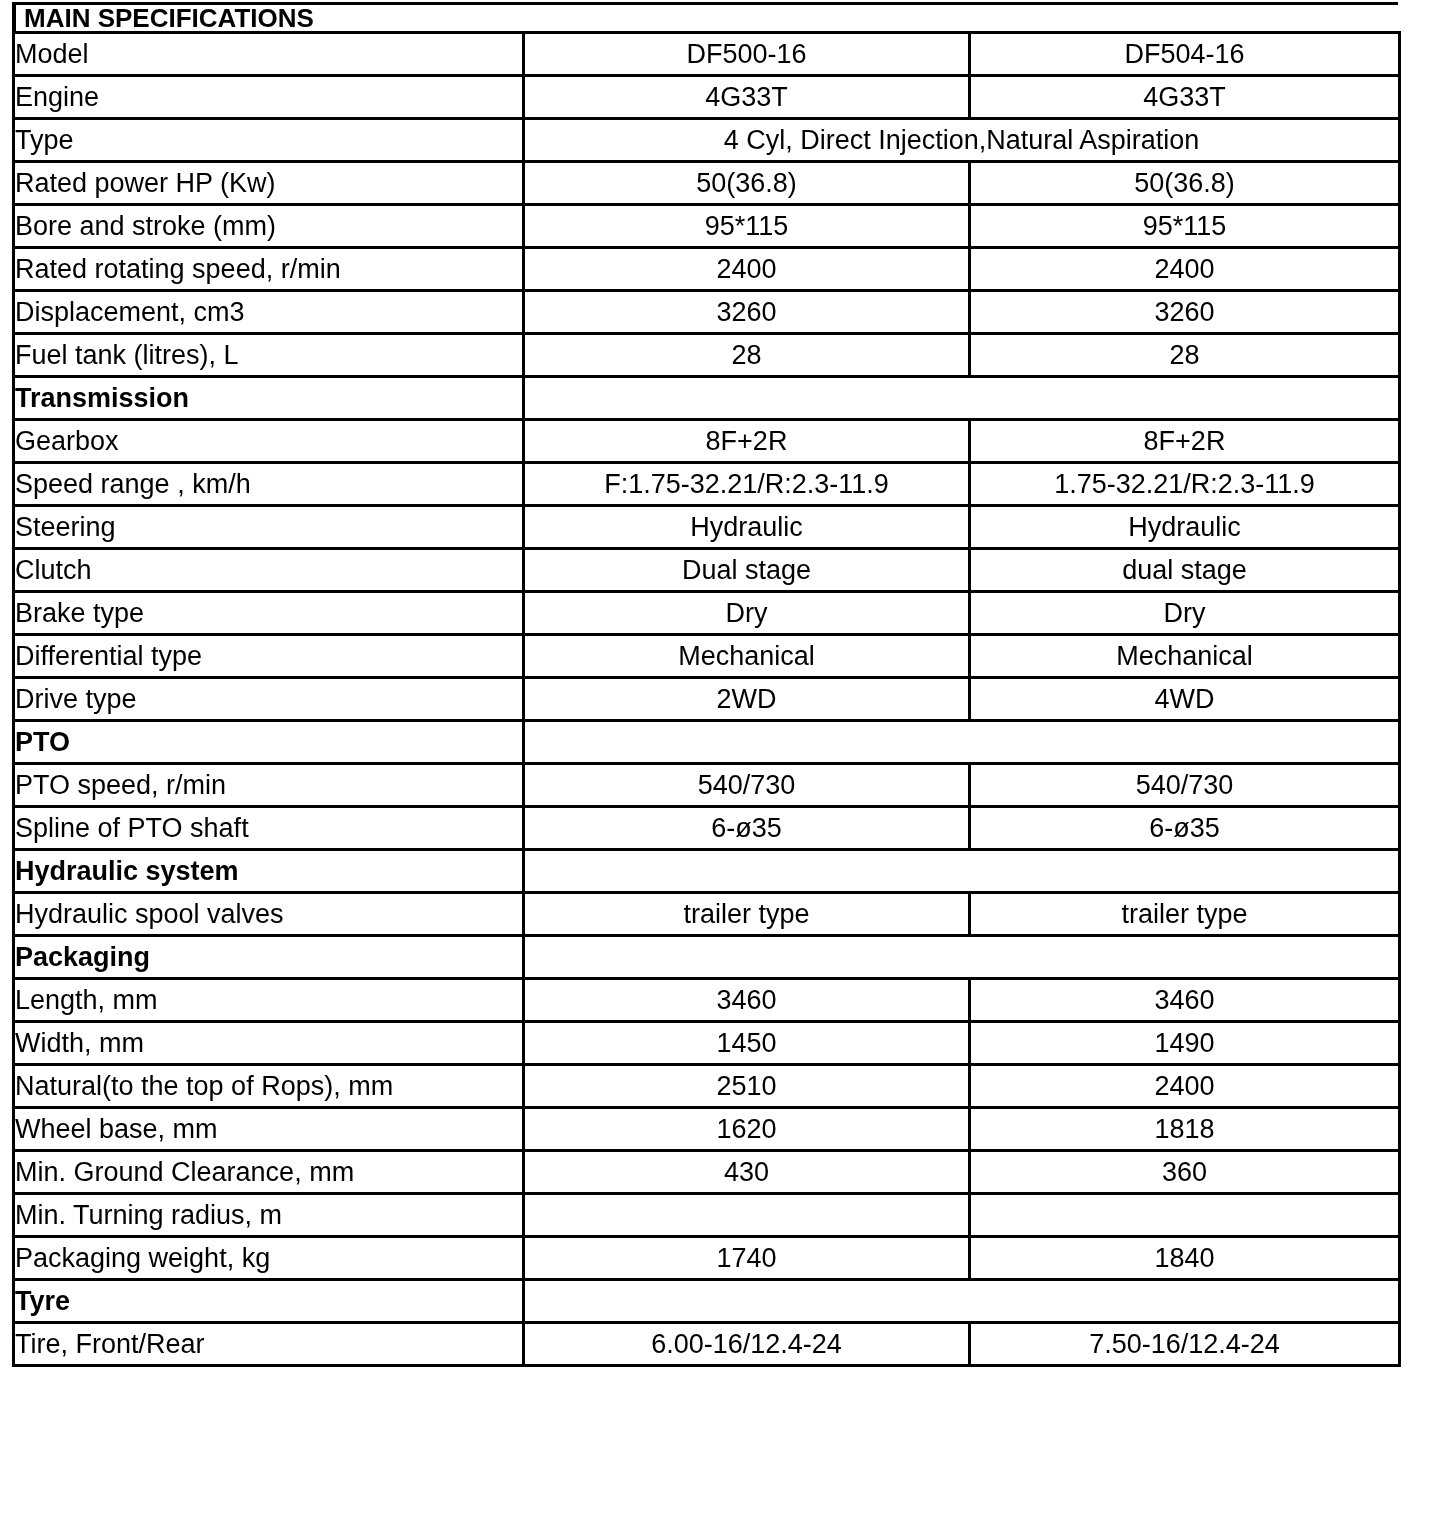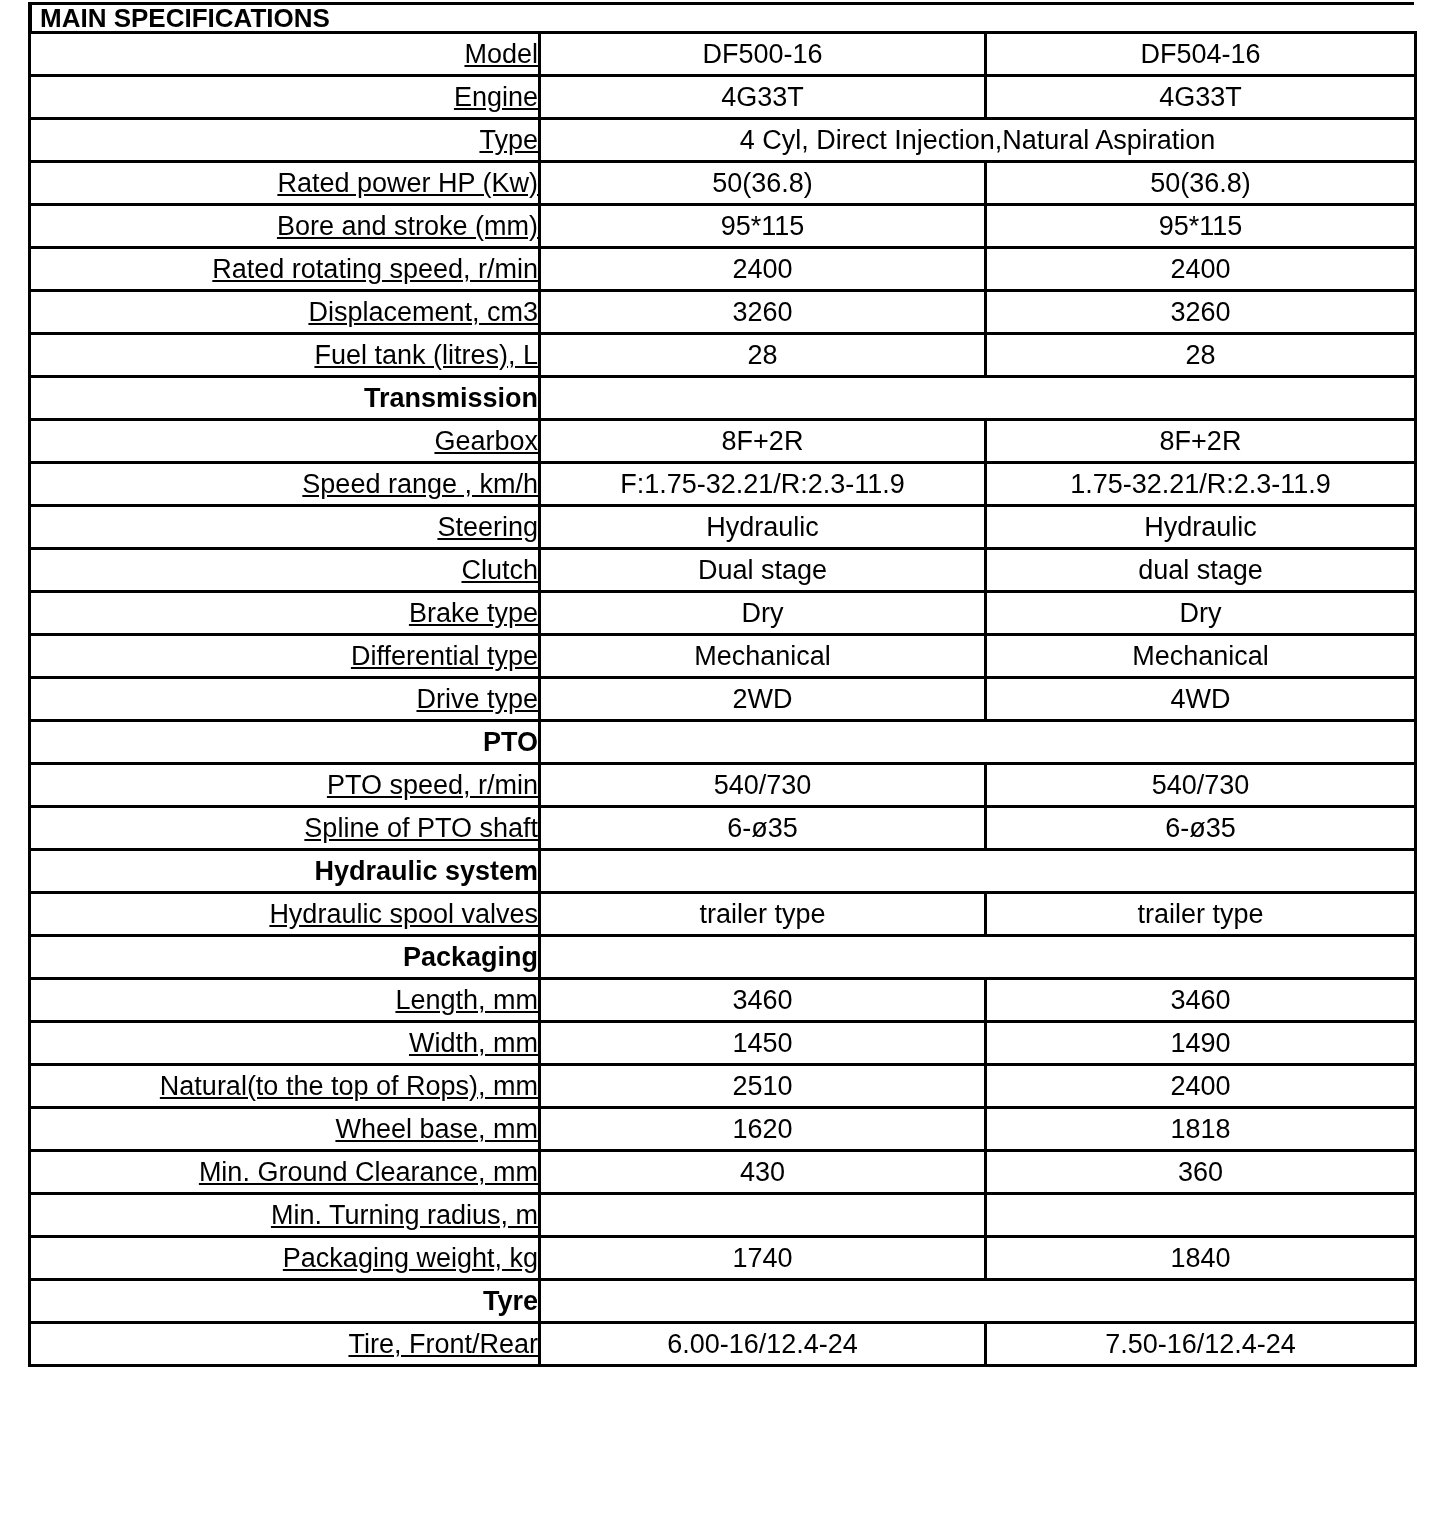--- a/index.html
+++ b/index.html
@@ -6,21 +6,21 @@
     margin: 0;
     padding: 0;
     background: #ffffff;
     width: 1445px;
     height: 1518px;
     font-family: "Liberation Sans", sans-serif;
     color: #000000;
   }
   .sheet {
     position: absolute;
-    left: 28px;
+    left: 12px;
     top: 2px;
     width: 1386px;
   }
   .title-bar {
     border-top: 3px solid #000;
     border-left: 4px solid #000;
     height: 26px;
     line-height: 27px;
     font-size: 26px;
     font-weight: bold;
@@ -37,29 +37,28 @@
     border: 3px solid #000;
     height: 40px;
     font-size: 27px;
     line-height: 1.05;
     vertical-align: middle;
     overflow: hidden;
     white-space: nowrap;
     padding: 0;
   }
   td.lbl {
-    text-align: right;
+    text-align: left;
     padding-left: 7px;
-    text-decoration: underline;
   }
   td.val {
     text-align: center;
   }
   td.section-lbl {
-    text-align: right;
+    text-align: left;
     padding-left: 7px;
     font-weight: bold;
   }
 </style>
 </head>
 <body>
 
 <div class="sheet">
   <div class="title-bar">MAIN SPECIFICATIONS</div>
 

